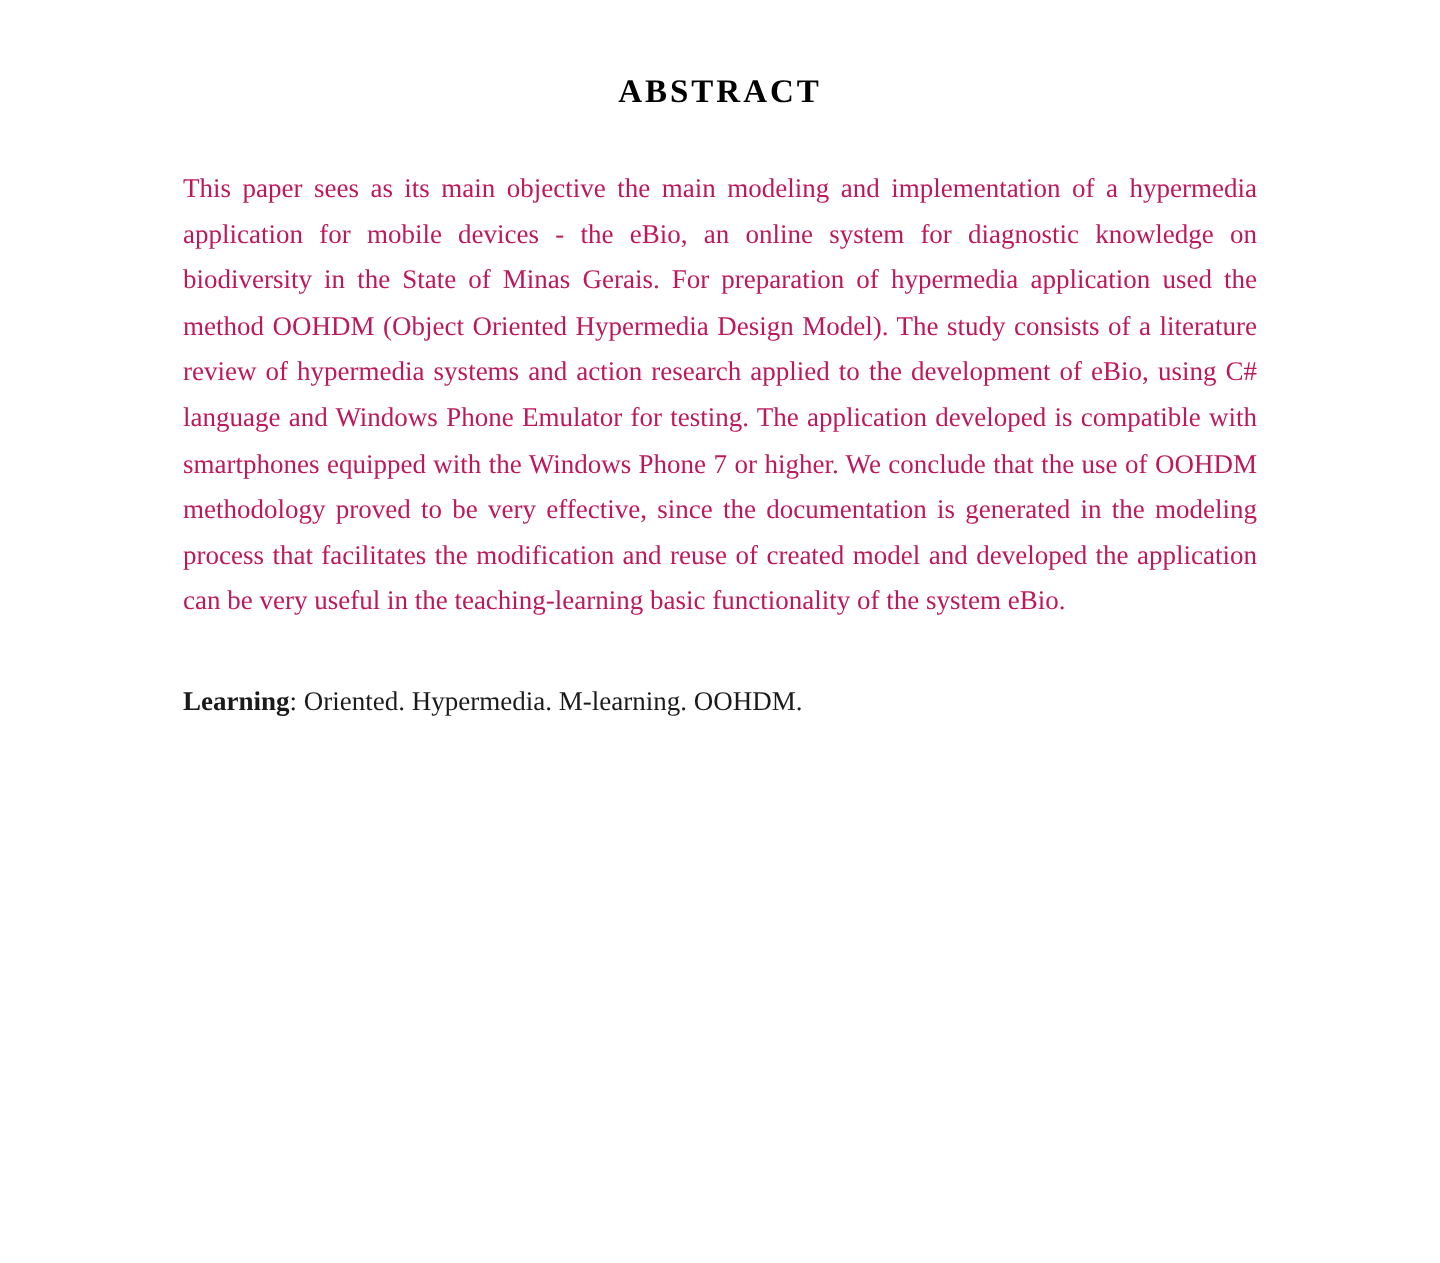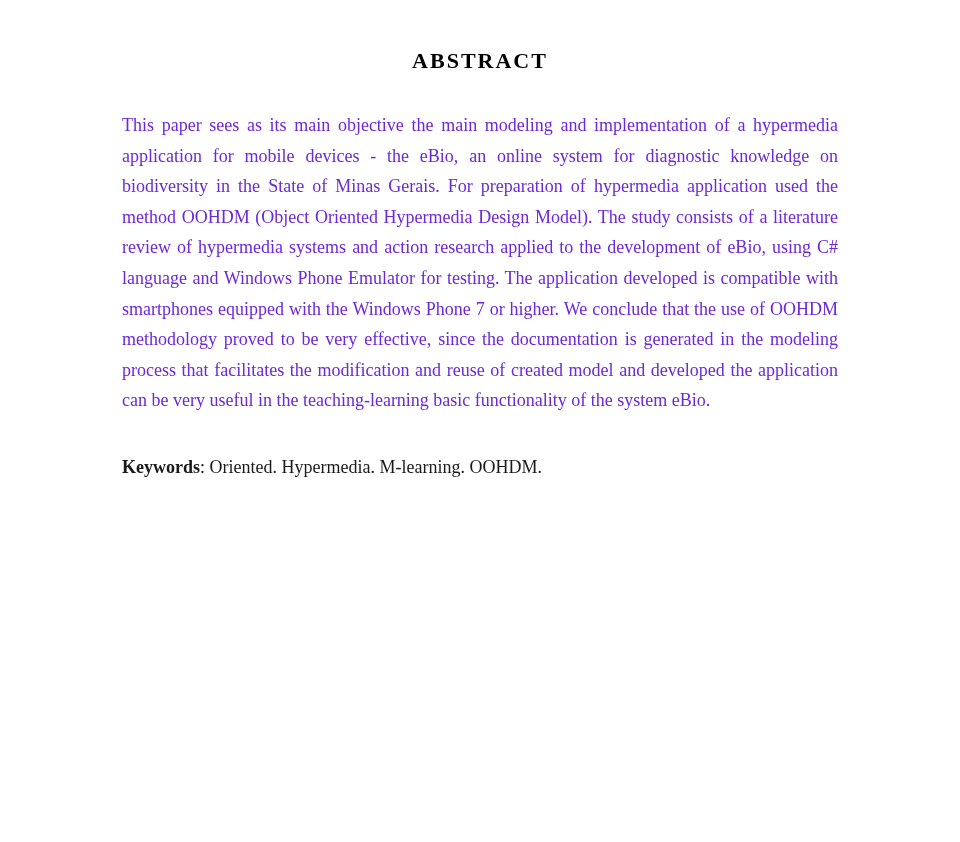--- a/index.html
+++ b/index.html
@@ -32,21 +32,21 @@
       letter-spacing: 2px;
       margin-bottom: 36px;
       font-family: 'Times New Roman', Times, serif;
     }
 
     .body-text {
       font-size: 18px;
       line-height: 1.7;
       text-align: justify;
       font-family: 'Times New Roman', Times, serif;
-      color: #6d28d9;
+      color: #be185d;
     }
 
     .keywords-line {
       font-size: 18px;
       line-height: 1.7;
       font-family: 'Times New Roman', Times, serif;
       color: #1a1a1a;
       margin-top: 36px;
     }
 
@@ -56,15 +56,15 @@
   </style>
 </head>
 <body>
 
 <div class="page">
   <h1 class="title">ABSTRACT</h1>
 
   <p class="body-text">This paper sees as its main objective the main modeling and implementation of a hypermedia application for mobile devices - the eBio, an online system for diagnostic knowledge on biodiversity in the State of Minas Gerais. For preparation of hypermedia application used the method OOHDM (Object Oriented Hypermedia Design Model). The study consists of a literature review of hypermedia systems and action research applied to the development of eBio, using C# language and Windows Phone Emulator for testing. The application developed is compatible with smartphones equipped with the Windows Phone 7 or higher. We conclude that the use of OOHDM methodology proved to be very effective, since the documentation is generated in the modeling process that facilitates the modification and reuse of created model and developed the application can be very useful in the teaching-learning basic functionality of the system eBio.</p>
 
   <p class="keywords-line">
-    <span class="keywords-label">Keywords</span><span>: </span><span>Oriented. Hypermedia. M-learning. OOHDM.</span>
+    <span class="keywords-label">Learning</span><span>: </span><span>Oriented. Hypermedia. M-learning. OOHDM.</span>
   </p>
 </div>
 
 </body></html>

